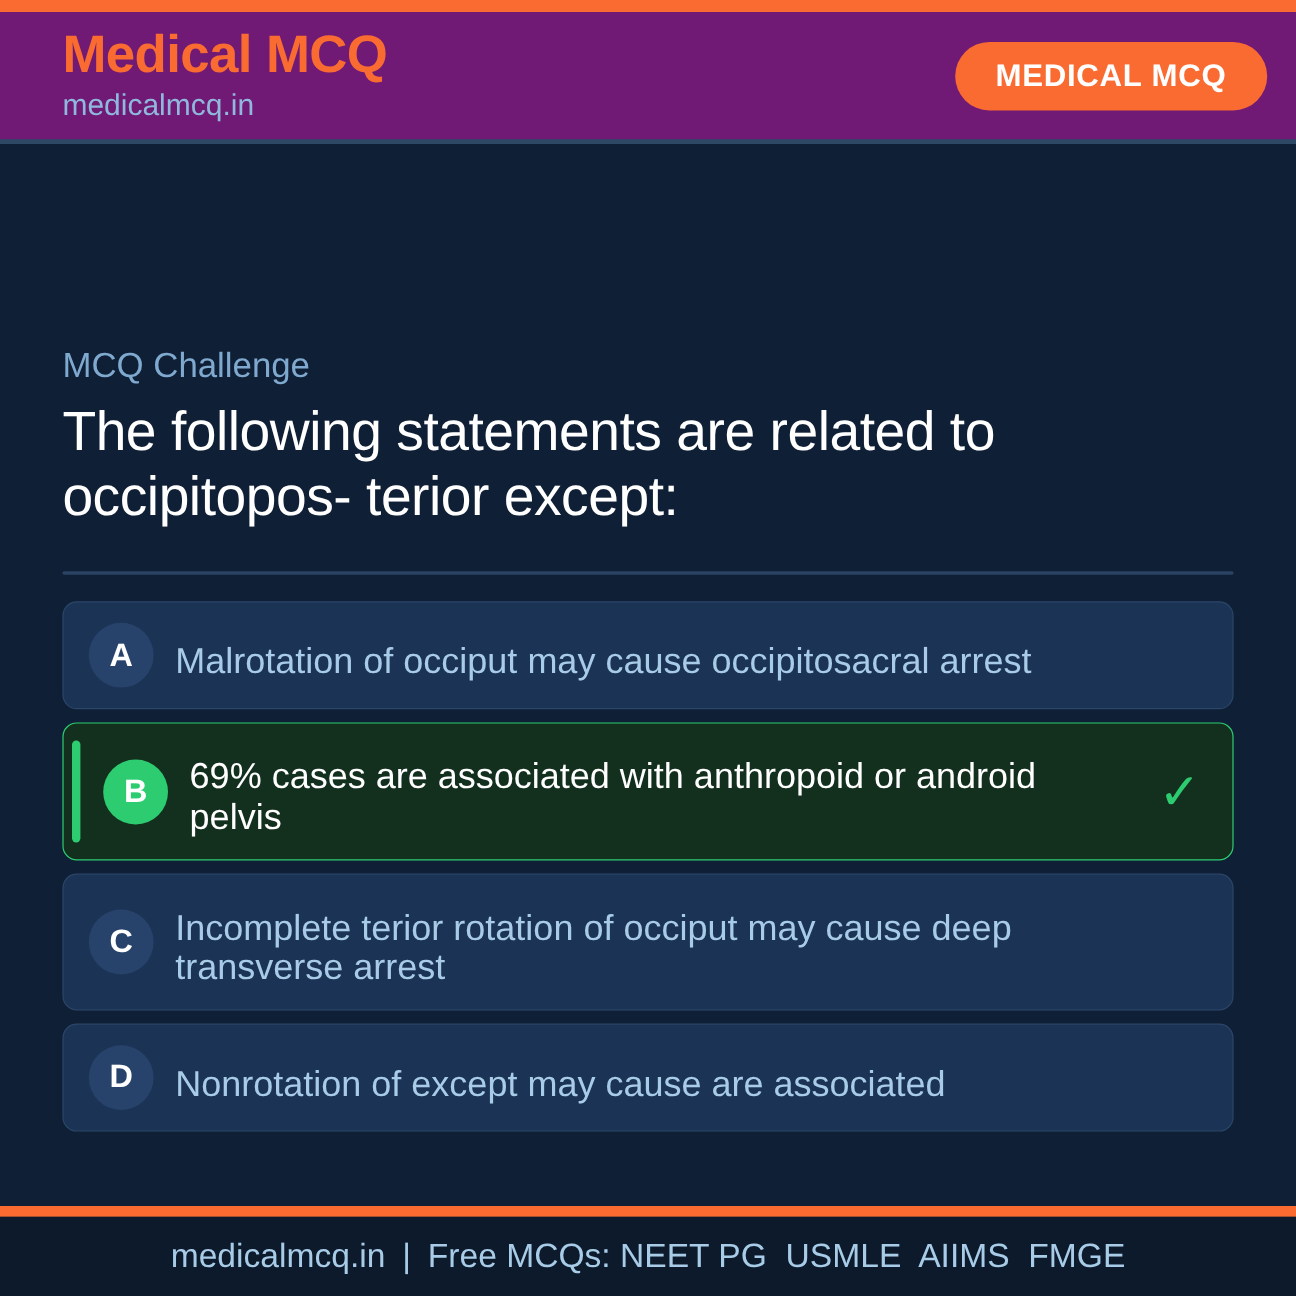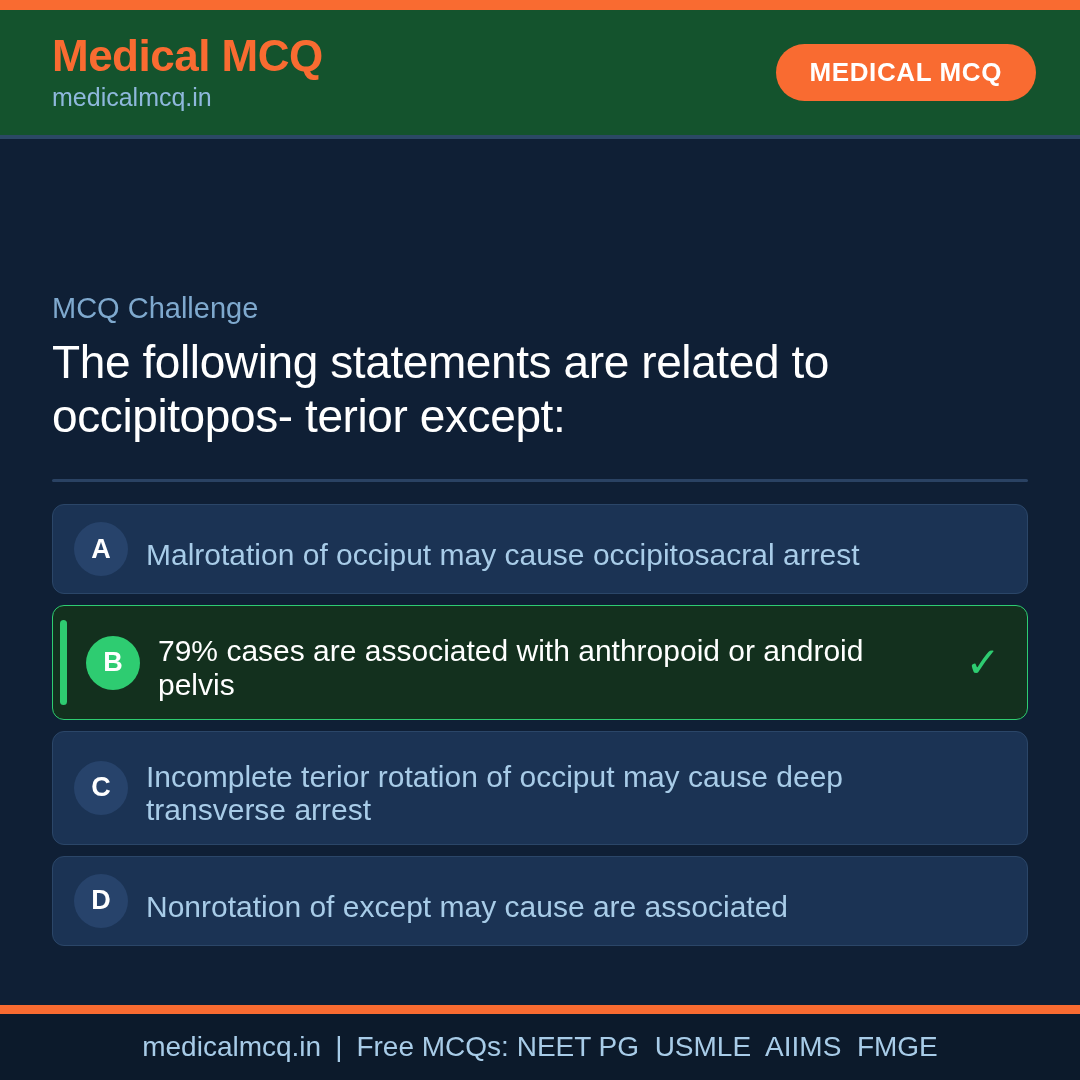--- a/index.html
+++ b/index.html
@@ -21,26 +21,26 @@
   
   .top-rule {
     height:10px; width:100%;
     background:#F96B31;
     flex:0 0 auto;
   }
 
   
   .header {
     flex:0 0 auto;
-    height:129px;
-    background:#14532d;
+    height:110px;
+    background:#701a75;
     border-bottom:4px solid #2C4865;
     display:flex; align-items:center;
     justify-content:space-between;
-    padding:0 44px 0 52px;
+    padding:0 24px 0 52px;
   }
   .brand-block { display:flex; flex-direction:column; justify-content:center; }
   .brand-title {
     color:#F96B31;
     font-size:44px;
     font-weight:bold;
     line-height:1.05;
     letter-spacing:-0.5px;
   }
   .brand-sub {
@@ -57,21 +57,21 @@
     letter-spacing:0.6px;
     padding:13px 34px;
     border-radius:32px;
     white-space:nowrap;
   }
 
   
   .main {
     flex:1 1 auto;
     position:relative;
-    padding:0 52px;
+    padding:16px 52px;
     display:flex; flex-direction:column;
   }
 
   .question-wrap { margin-top:152px; }
 
   .eyebrow {
     color:#7FA9CE;
     font-size:29px;
     line-height:1.2;
     margin-bottom:10px;
@@ -201,21 +201,21 @@
       <div class="option">
 
         <div class="option-badge">A</div>
         <div class="option-text">Malrotation of occiput may cause occipitosacral arrest</div>
         <div class="option-check"></div>
       </div>
 
       <div class="option correct">
         <div class="accent-bar"></div>
         <div class="option-badge">B</div>
-        <div class="option-text">79% cases are associated with anthropoid or android pelvis</div>
+        <div class="option-text">69% cases are associated with anthropoid or android pelvis</div>
         <div class="option-check">✓</div>
       </div>
 
       <div class="option">
 
         <div class="option-badge">C</div>
         <div class="option-text">Incomplete terior rotation of occiput may cause deep transverse arrest</div>
         <div class="option-check"></div>
       </div>
 

